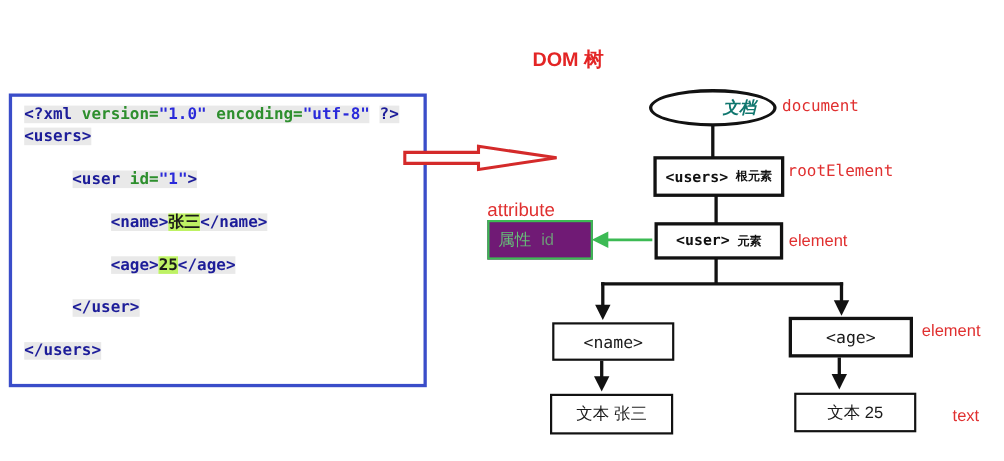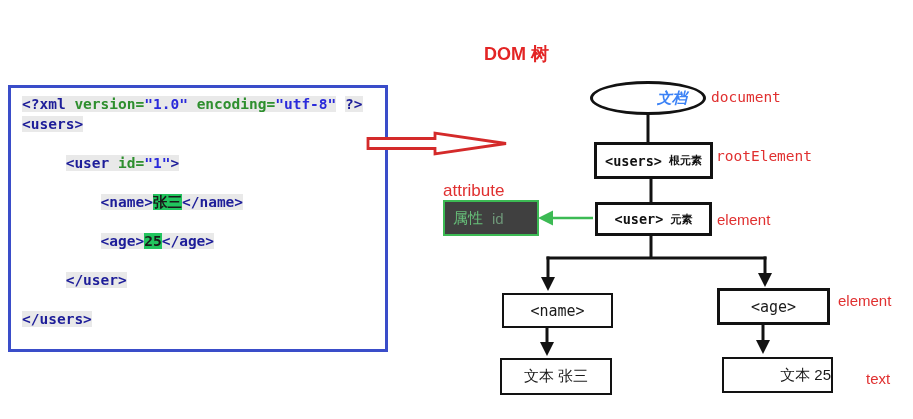--- a/index.html
+++ b/index.html
@@ -27,21 +27,21 @@
     white-space: pre;
     font-family: "DejaVu Sans Mono", monospace;
     font-weight: bold;
     font-size: 14.5px;
     line-height: 19.5px;
   }
   .seg  { background: #e9e9e9; }
   .tok-tag  { color: #1d1d99; }
   .tok-attr { color: #2e8f2e; }
   .tok-val  { color: #2a2ada; }
-  .tok-txt  { color: #1a1a1a; background: #22c55e; }
+  .tok-txt  { color: #1a1a1a; background: #bef264; }
   .tok-sp   { background: #ffffff; }
 
   
   .dom-title {
     position: absolute;
     left: 484px; top: 42px;
     font-size: 18px;
     font-weight: bold;
     color: #e32525;
   }
@@ -65,21 +65,21 @@
     border-radius: 50%;
     background: #ffffff;
     display: flex;
     align-items: center;
     justify-content: center;
   }
   .doc-text {
     font-weight: bold;
     font-style: italic;
     font-size: 15px;
-    color: #3b82f6;
+    color: #0f766e;
     margin-left: 48px;
   }
   .tag-mono-b {
     font-family: "DejaVu Sans Mono", monospace;
     font-weight: bold;
     font-size: 13.5px;
     color: #111111;
   }
   .cjk-b { font-weight: bold; font-size: 11px; color: #111111; }
   .tag-mono-r {
@@ -87,29 +87,29 @@
     font-size: 15px;
     color: #1a1a1a;
   }
   .plain-txt { font-size: 15px; color: #1a1a1a; }
 
   .node-users { left: 594px; top: 142px; width: 119px; height: 37px; }
   .node-user  { left: 595px; top: 202px; width: 117px; height: 34px; }
   .node-name  { left: 502px; top: 293px; width: 111px; height: 35px; }
   .node-age   { left: 717px; top: 288px; width: 113px; height: 37px; }
   .node-text-name { left: 500px; top: 358px; width: 112px; height: 37px; }
-  .node-text-age  { left: 722px; top: 357px; width: 111px; height: 36px; justify-content: flex-end; }
+  .node-text-age  { left: 722px; top: 357px; width: 111px; height: 36px; }
 
   
   .attr-box {
     position: absolute;
     left: 443px; top: 200px;
     width: 96px; height: 36px;
     border: 2.5px solid #3cba54;
-    background: #404040;
+    background: #701a75;
     display: flex;
     align-items: center;
     gap: 9px;
     padding-left: 8px;
   }
   .attr-cn { font-size: 15px; color: #66bd78; }
   .attr-id { font-size: 15px; color: #6e9678; }
 
   
   .lbl-red-mono {

